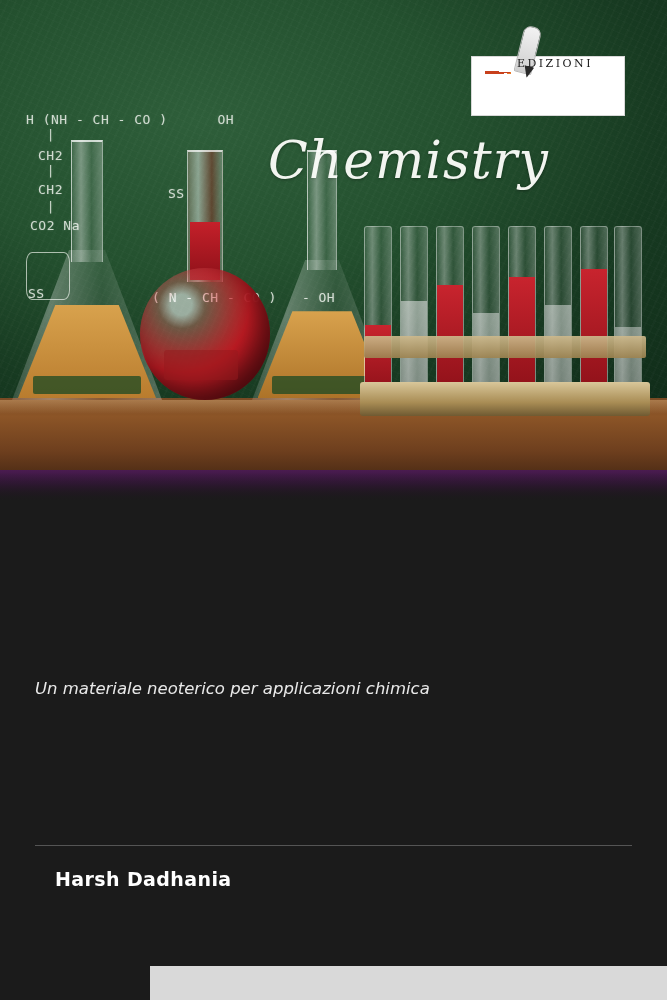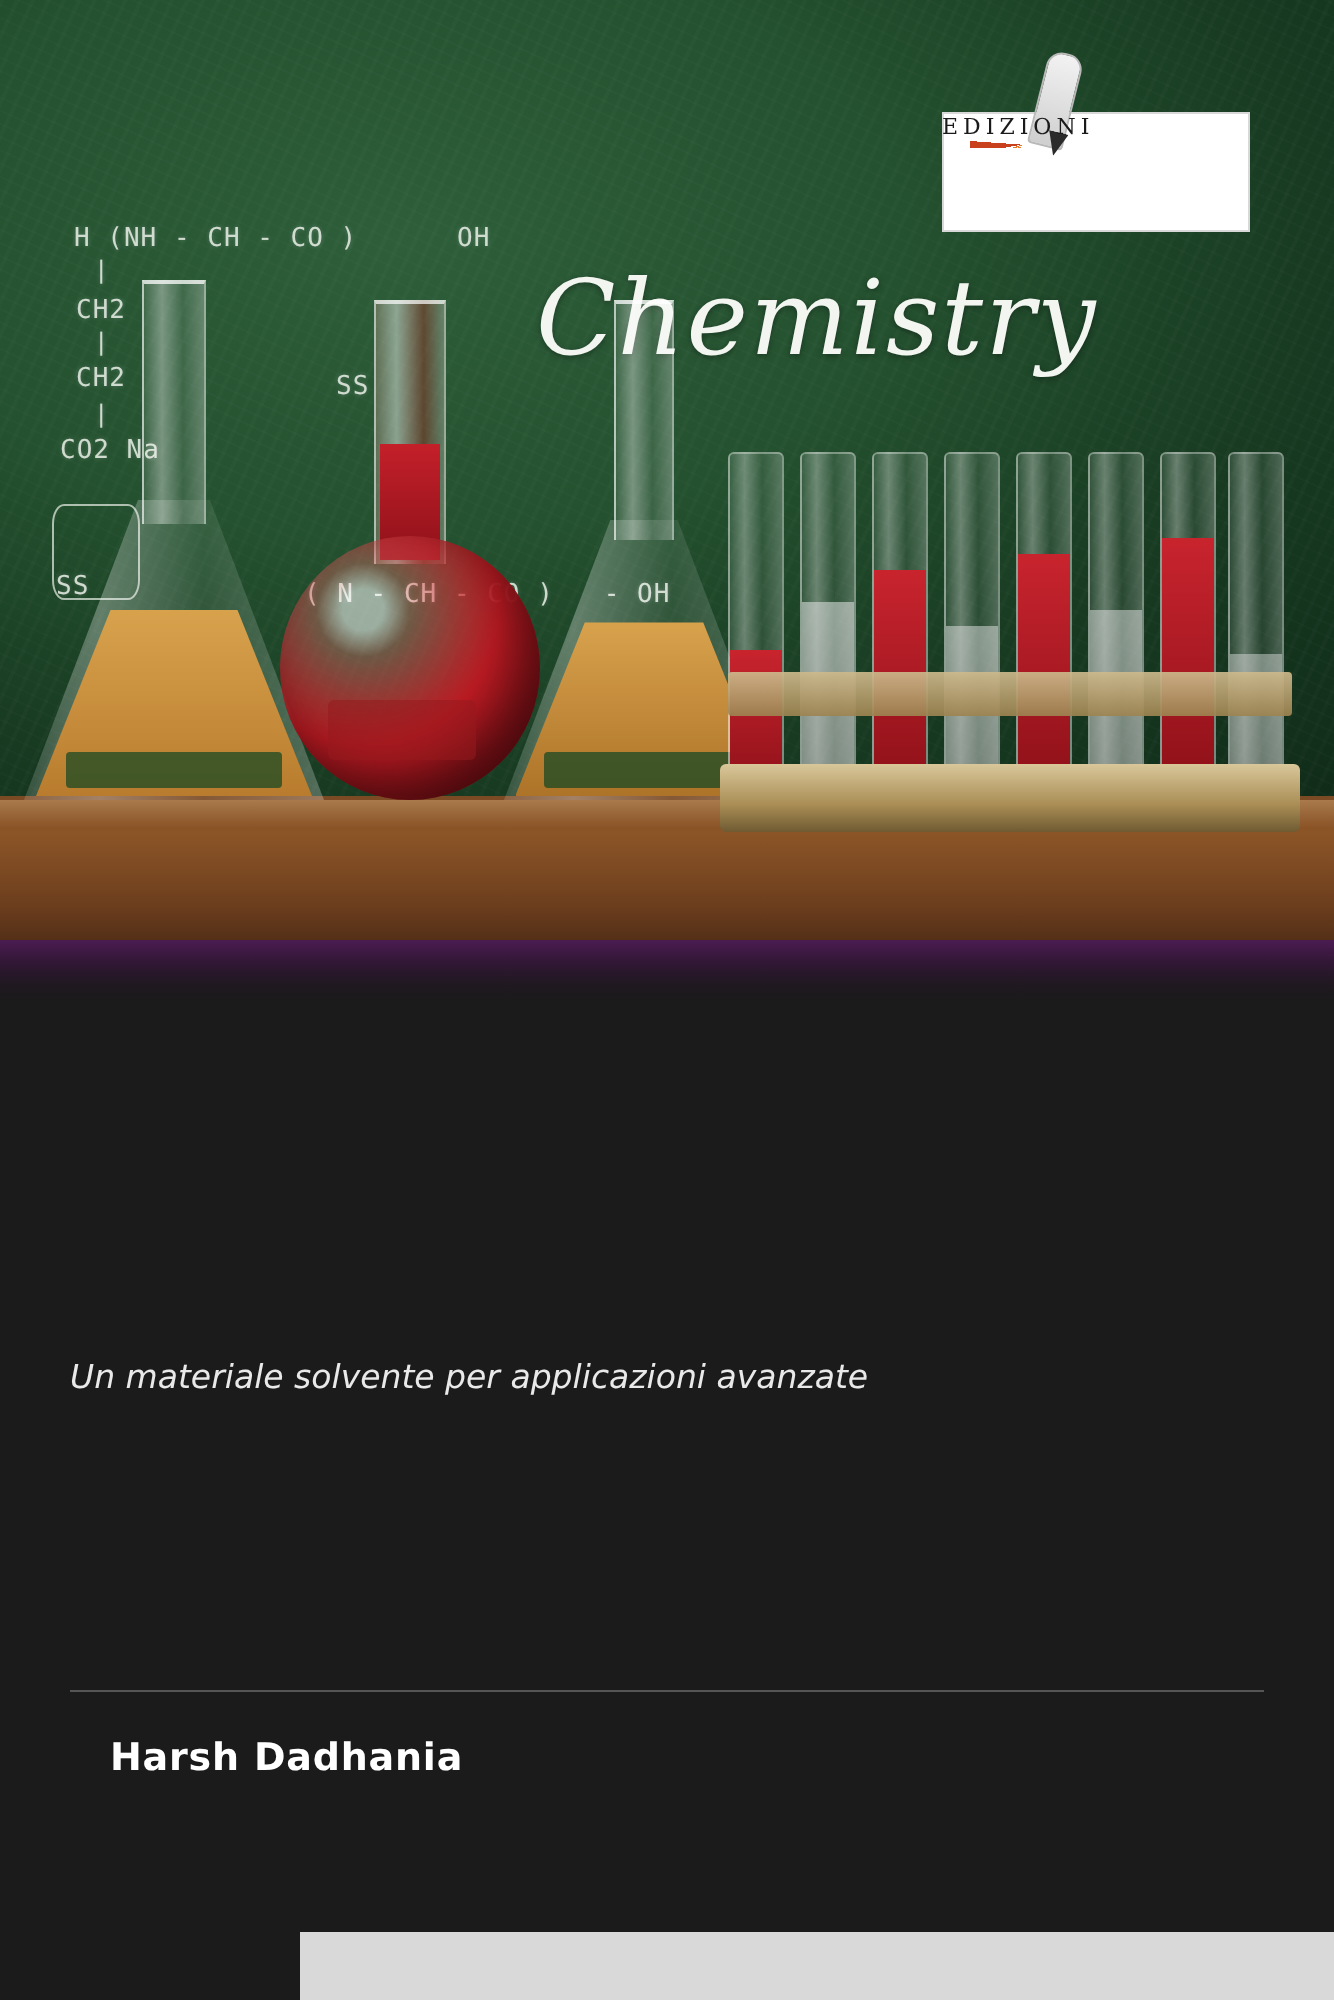--- a/index.html
+++ b/index.html
@@ -72,21 +72,21 @@
   .chalk {
     position: absolute;
     color: #e8eee6;
     font-family: "DejaVu Sans Mono", "Liberation Mono", monospace;
     font-size: 13px;
     letter-spacing: .5px;
     opacity: .88;
     white-space: pre;
     text-shadow: 0 0 2px rgba(255,255,255,.25);
   }
-  .chalk.f1 { left: 21px; top: 112px; padding-left: 16px; }
+  .chalk.f1 { left: 10px; top: 112px; padding-left: 16px; }
   .chalk.f2 { left: 38px; top: 148px; }
   .chalk.f3 { left: 38px; top: 182px; }
   .chalk.f4 { left: 30px; top: 218px; }
   .chalk.f5 { left: 168px; top: 186px; }
   .chalk.f6 { left: 152px; top: 290px; }
   .chalk.f7 { left: 28px; top: 286px; }
   .chalk.bond { left: 47px; top: 128px; font-size: 12px; }
   .chalk.bond2 { left: 47px; top: 164px; font-size: 12px; }
   .chalk.bond3 { left: 47px; top: 200px; font-size: 12px; }
   .chalk.ring {
@@ -257,21 +257,21 @@
     position: absolute;
     left: 0; top: 30px;
     width: 152px; height: 58px;
     background: #fff;
     border: 1px solid #d8d8d8;
   }
   .logo-edizioni {
     position: absolute;
     left: 0; top: 30px;
     width: 168px;
-    text-align: left;
+    text-align: center;
     font-family: "DejaVu Serif", "Liberation Serif", serif;
     font-size: 11px;
     letter-spacing: 2.5px;
     color: #1a1a1a;
     line-height: 16px;
   }
   .logo-sapienza {
     position: absolute;
     left: 0; top: 44px;
     width: 152px;
@@ -461,18 +461,18 @@
       <div class="logo-mark">
         <div class="fan"></div>
         <div class="pen"></div>
         <div class="pen-tip"></div>
       </div>
       <div class="logo-edizioni">EDIZIONI</div>
     </div>
   </div>
 
   <div class="text-area">
-    <div class="book-subtitle">Un materiale solvente per applicazioni avanzate</div>
+    <div class="book-subtitle">Un materiale neoterico per applicazioni chimica</div>
     <div class="divider"></div>
     <div class="author">Harsh Dadhania</div>
     <div class="footer-bar"></div>
   </div>
 </div>
 
 </body></html>

